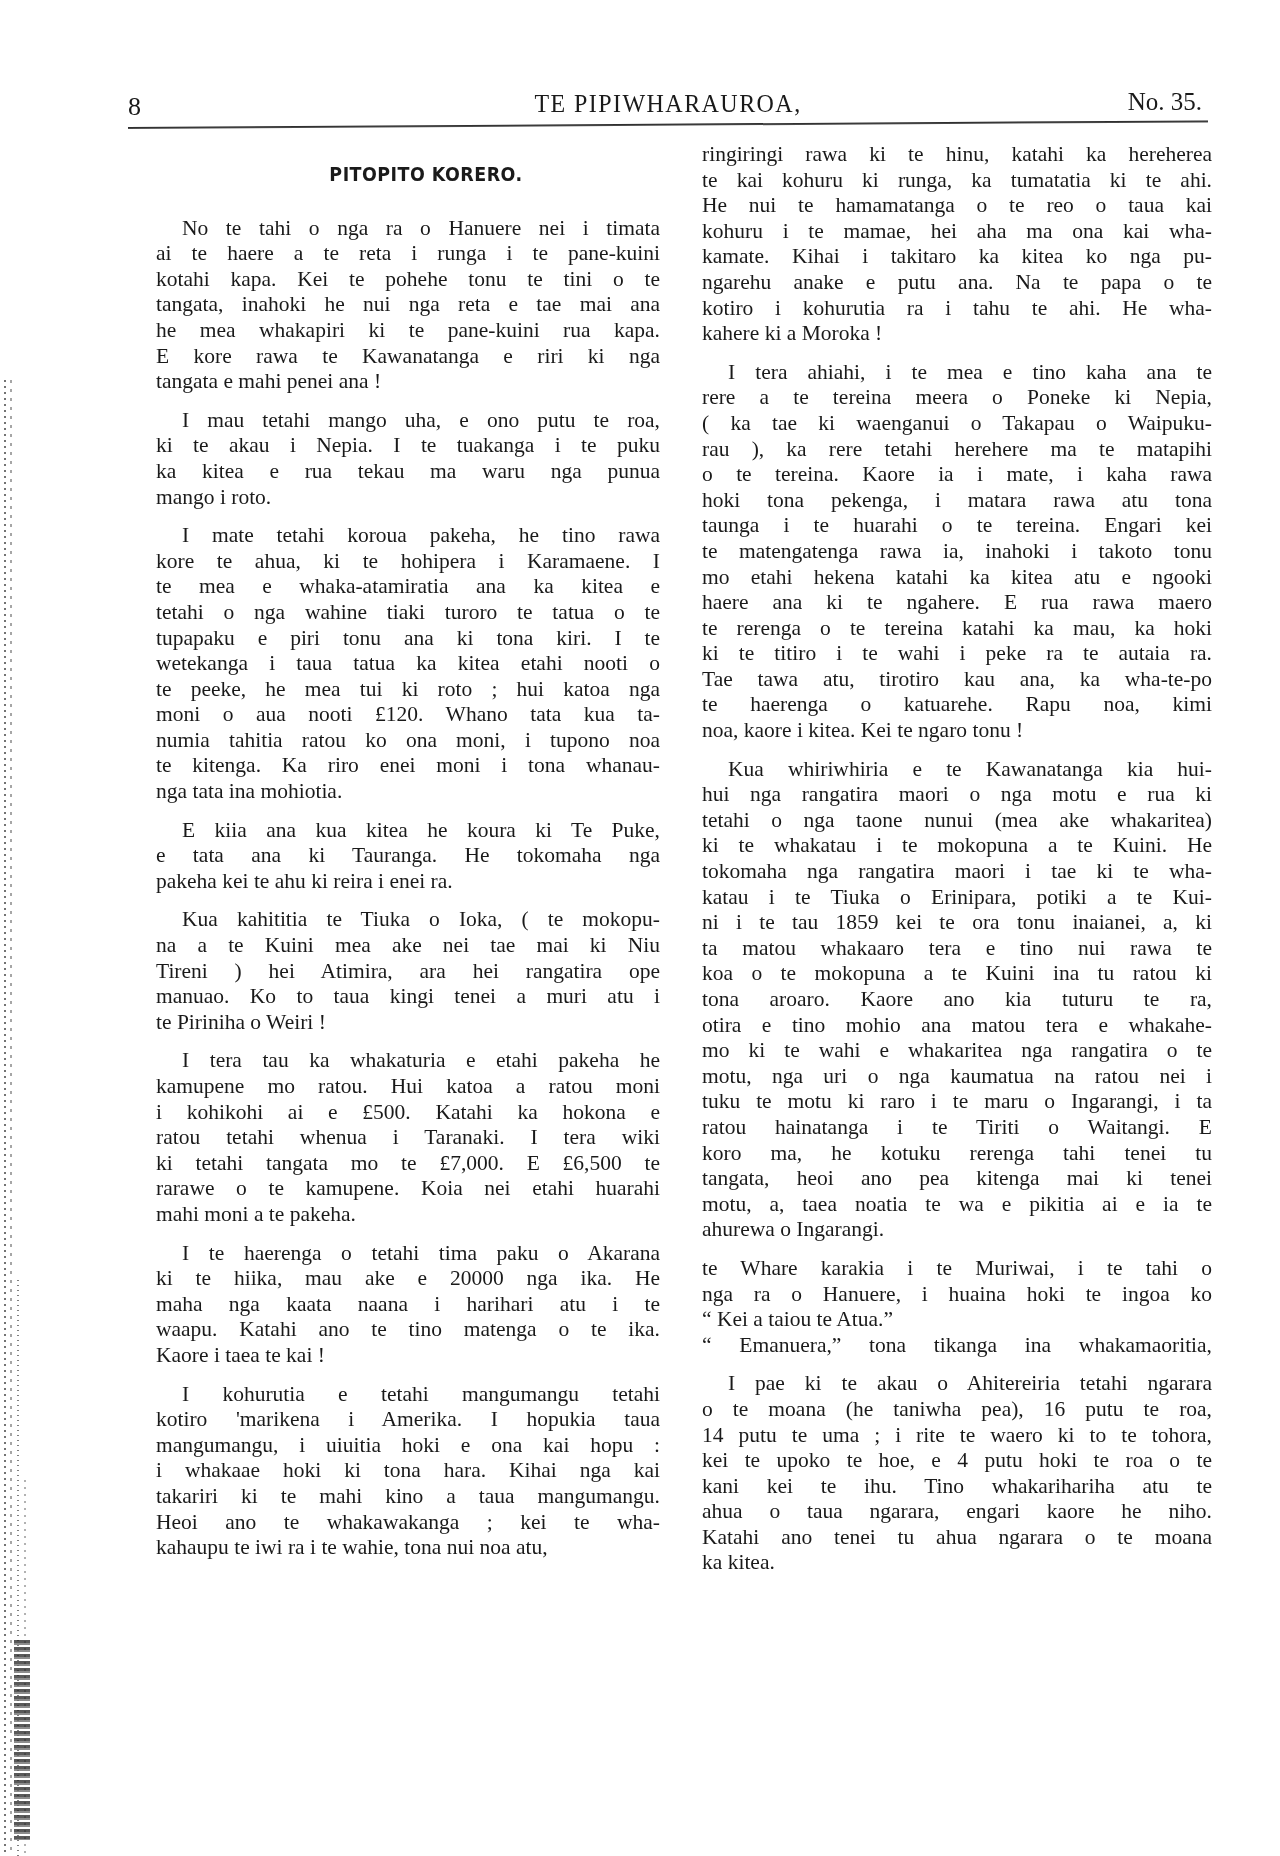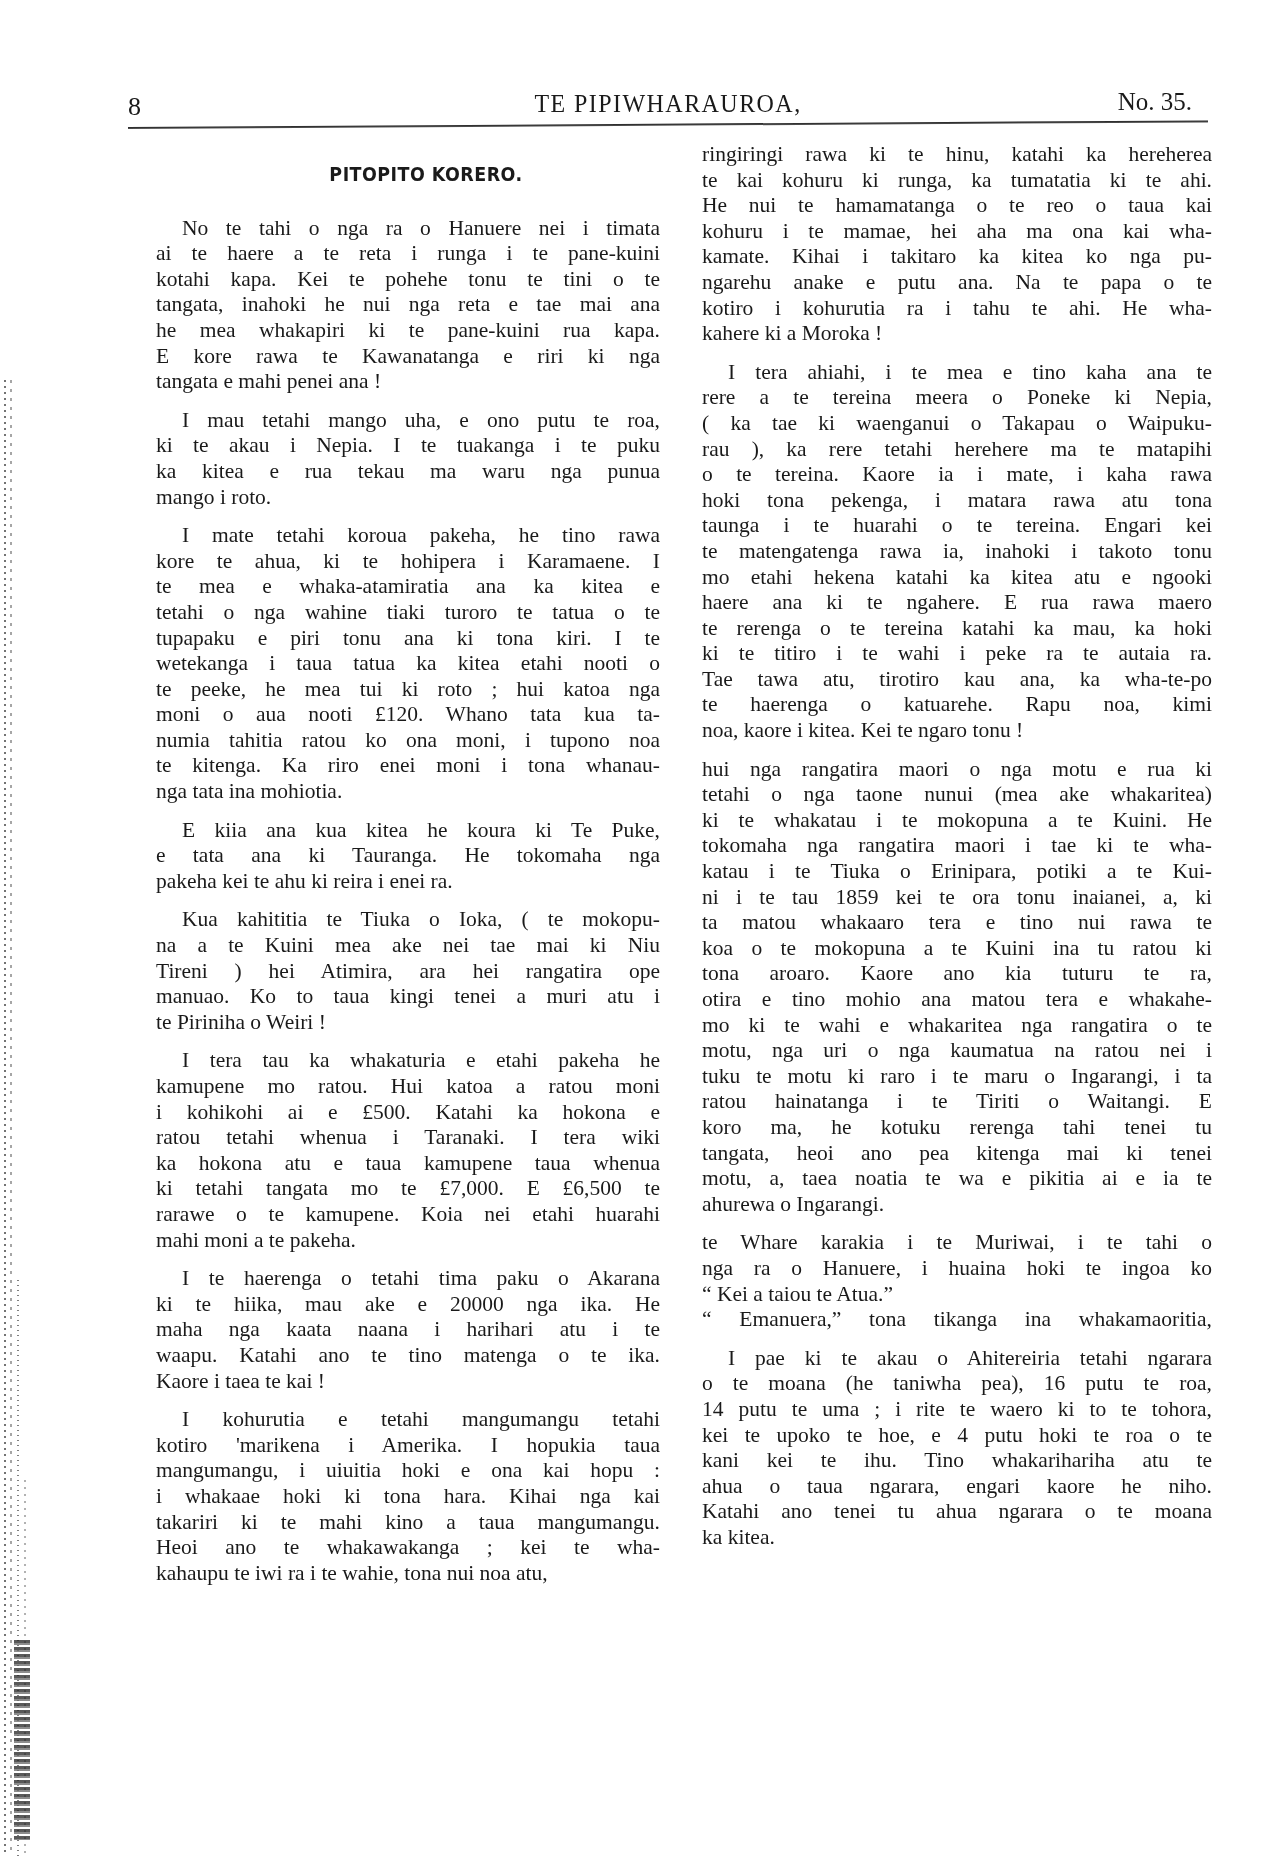--- a/index.html
+++ b/index.html
@@ -28,21 +28,21 @@
   .page-number {
     position: absolute; left: 0; top: 6px;
     font-family: "Liberation Serif", serif; font-size: 26px; letter-spacing: 0;
   }
   .journal-title {
     position: absolute; left: 0; right: 0; top: 4px; text-align: center;
     font-family: "Liberation Serif", serif; font-size: 25px; letter-spacing: 1.5px;
     transform: scaleX(0.96);
   }
   .issue-number {
-    position: absolute; right: 16px; top: 2px;
+    position: absolute; right: 6px; top: 2px;
     font-family: "Liberation Serif", serif; font-size: 25px;
   }
   .head-rule {
     position: absolute; left: 128px; top: 127px; width: 1080px; height: 2px;
     background: linear-gradient(180deg, #222, #555);
     transform: rotate(-0.35deg); transform-origin: left center;
   }
   .column {
     position: absolute; top: 142px;
     font-family: "Liberation Serif", serif;
@@ -116,21 +116,20 @@
           <span class="line">na a te Kuini mea ake nei tae mai ki Niu</span>
           <span class="line">Tireni ) hei Atimira, ara hei rangatira ope</span>
           <span class="line">manuao.  Ko to taua kingi tenei a muri atu i</span>
           <span class="line last">te Piriniha o Weiri !</span>
         </div>
         <div class="para">
           <span class="line indent">I tera tau ka whakaturia e etahi pakeha he</span>
           <span class="line">kamupene mo ratou.  Hui katoa a ratou moni</span>
           <span class="line">i kohikohi ai e £500.  Katahi ka hokona e</span>
           <span class="line">ratou tetahi whenua i Taranaki.  I tera wiki</span>
-          <span class="line">ka hokona atu e taua kamupene taua whenua</span>
           <span class="line">ki tetahi tangata mo te £7,000.  E £6,500 te</span>
           <span class="line">rarawe o te kamupene.  Koia nei etahi huarahi</span>
           <span class="line last">mahi moni a te pakeha.</span>
         </div>
         <div class="para">
           <span class="line indent">I te haerenga o tetahi tima paku o Akarana</span>
           <span class="line">ki te hiika, mau ake e 20000 nga ika.  He</span>
           <span class="line">maha nga kaata naana i harihari atu i te</span>
           <span class="line">waapu.  Katahi ano te tino matenga o te ika.</span>
           <span class="line last">Kaore i taea te kai !</span>
@@ -170,20 +169,21 @@
           <span class="line">te matengatenga rawa ia, inahoki i takoto tonu</span>
           <span class="line">mo etahi hekena katahi ka kitea atu e ngooki</span>
           <span class="line">haere ana ki te ngahere.  E rua rawa maero</span>
           <span class="line">te rerenga o te tereina katahi ka mau, ka hoki</span>
           <span class="line">ki te titiro i te wahi i peke ra te autaia ra.</span>
           <span class="line">Tae tawa atu, tirotiro kau ana, ka wha-te-po</span>
           <span class="line">te haerenga o katuarehe.  Rapu noa, kimi</span>
           <span class="line last">noa, kaore i kitea.  Kei te ngaro tonu !</span>
         </div>
         <div class="para">
+          <span class="line indent">Kua whiriwhiria e te Kawanatanga kia hui-</span>
           <span class="line">hui nga rangatira maori o nga motu e rua ki</span>
           <span class="line">tetahi o nga taone nunui (mea ake whakaritea)</span>
           <span class="line">ki te whakatau i te mokopuna a te Kuini.  He</span>
           <span class="line">tokomaha nga rangatira maori i tae ki te wha-</span>
           <span class="line">katau i te Tiuka o Erinipara, potiki a te Kui-</span>
           <span class="line">ni i te tau 1859 kei te ora tonu inaianei, a, ki</span>
           <span class="line">ta matou whakaaro tera e tino nui rawa te</span>
           <span class="line">koa o te mokopuna a te Kuini ina tu ratou ki</span>
           <span class="line">tona aroaro.  Kaore ano kia tuturu te ra,</span>
           <span class="line">otira e tino mohio ana matou tera e whakahe-</span>

